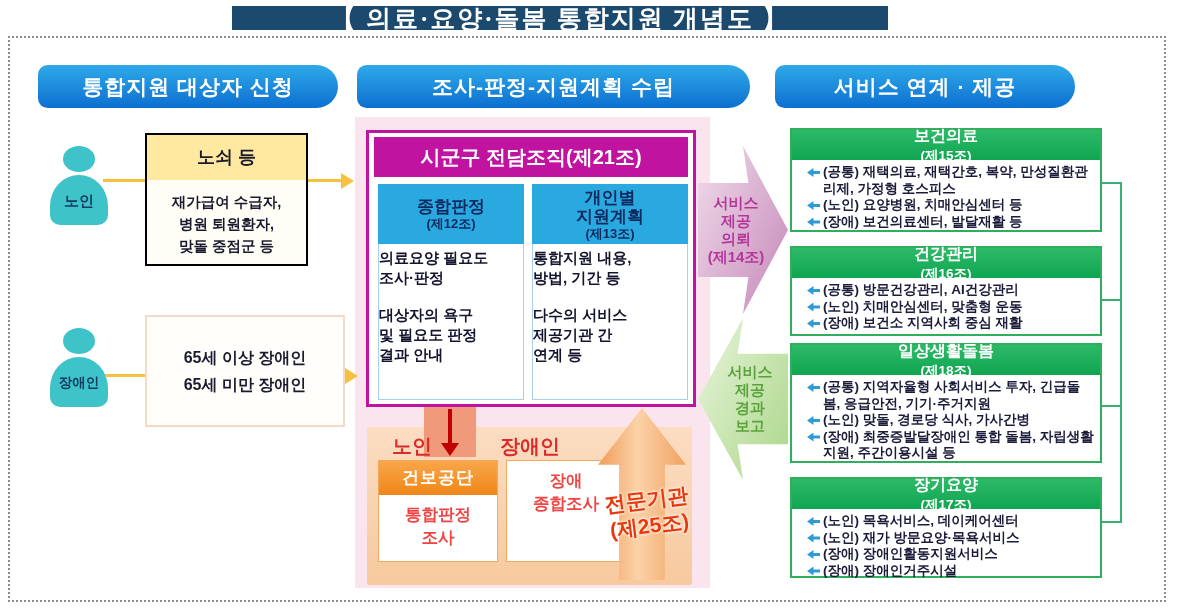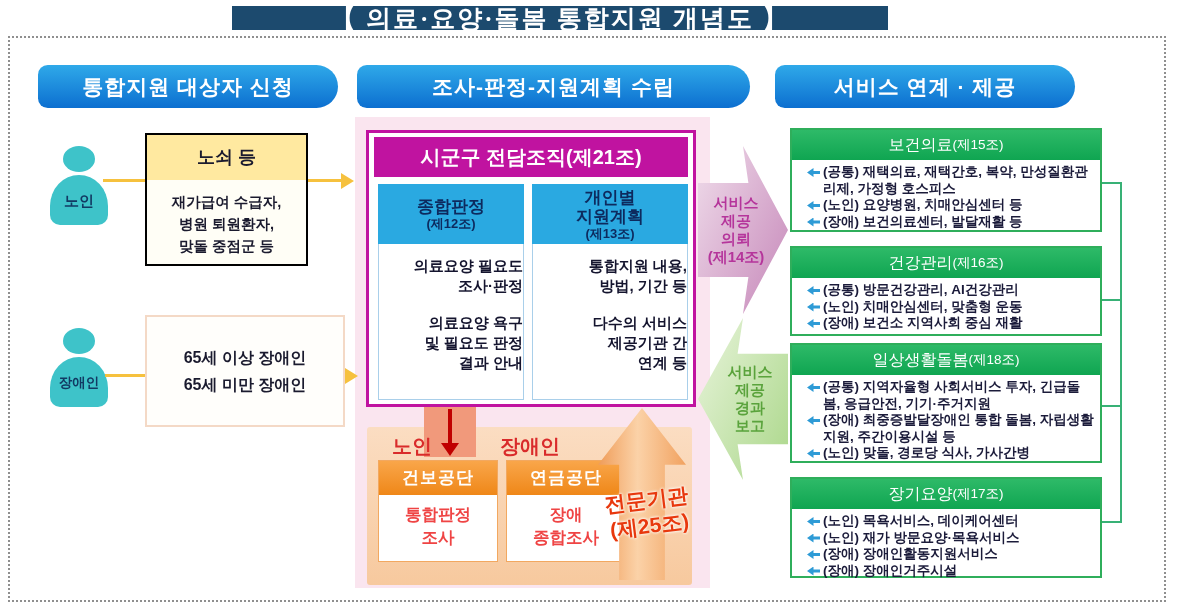--- a/index.html
+++ b/index.html
@@ -30,22 +30,22 @@
              line-height:22px;color:#1a1a2e;}
   .dbox{border:2px solid #f4d9c6;background:#fffefb;z-index:2;
         font-weight:bold;font-size:16px;line-height:27px;color:#1a1a2e;}
 
   .pink-panel{background:#fae5ef;}
   .org-box{background:#fff;border:3px solid #c013a0;}
   .org-header{background:#c013a0;color:#fff;font-weight:bold;font-size:20px;line-height:40px;text-align:center;}
   .sub-header{background:#2aa9e1;color:#0d2a5e;flex-direction:column;font-weight:bold;}
   .sub-title{font-size:17px;line-height:19px;}
   .sub-law{font-size:13px;line-height:15px;}
-  .sub-body{background:#fff;border:1.5px solid #a9cfea;border-top:none;padding-top:12px;
-            text-align:right;font-weight:bold;font-size:15px;line-height:20px;color:#14142e;}
+  .sub-body{background:#fff;border:1.5px solid #a9cfea;border-top:none;padding-top:4px;
+            text-align:left;font-weight:bold;font-size:15px;line-height:20px;color:#14142e;}
   .sub-p2{margin-top:17px;}
 
   .salmon{background:#f1997b;}
   .red-shaft{background:#c00000;}
   .tri-down-red{width:0;height:0;border-left:9px solid transparent;border-right:9px solid transparent;
                 border-top:13px solid #c00000;}
   .orange-panel{background:linear-gradient(180deg,#fbddc2,#f7c99e);border-radius:3px;}
   .mid-red-label{color:#d92b2b;font-weight:bold;font-size:20px;}
   .gbox{border:1.5px solid #f2a860;background:#fff;}
   .gbox-header{background:linear-gradient(180deg,#f9a64a,#ef8718);color:#fff;font-weight:bold;
@@ -58,21 +58,21 @@
 
   .flowA{clip-path:polygon(0 22%,56% 22%,50% 0,100% 50%,50% 100%,56% 78%,0 78%);
          background:linear-gradient(115deg,#efdcea,#c687b9);}
   .flowA-text{color:#b5359b;font-weight:bold;font-size:15px;line-height:18px;padding-right:14px;}
   .flowB{clip-path:polygon(100% 22%,44% 22%,50% 0,0 50%,50% 100%,44% 78%,100% 78%);
          background:linear-gradient(115deg,#e8f4db,#abd78a);}
   .flowB-text{color:#5aa33c;font-weight:bold;font-size:15px;line-height:18px;padding-left:14px;}
 
   .rbox{border:2px solid #2fae5b;background:#fff;}
   .rbox-header{height:30px;background:linear-gradient(180deg,#2eba68,#0fa551);color:#fff;
-               display:flex;align-items:center;justify-content:center;font-weight:normal;}
+               display:flex;align-items:center;justify-content:center;font-weight:bold;flex-direction:column;}
   .rbox-title{font-size:16px;}
   .rbox-law{font-size:13.5px;}
   .rbox-body{padding:4px 4px 0 15px;}
   .bullet{display:flex;align-items:flex-start;gap:3px;}
   .bmark{flex:0 0 13px;width:13px;height:9px;margin-top:4px;background:#2e9bd6;
          clip-path:polygon(0 50%,50% 0,50% 32%,100% 32%,100% 68%,50% 68%,50% 100%);}
   .btext{font-weight:bold;font-size:13.5px;line-height:16.5px;color:#1b1b3a;}
   .bracket{background:#38b176;}
 </style>
 </head>
@@ -115,21 +115,21 @@
   <div class="abs org-box" style="left:366px;top:130px;width:330px;height:277px;"></div>
   <div class="abs org-header" style="left:374px;top:137px;width:314px;height:40px;">시군구 전담조직(제21조)</div>
 
   <div class="abs sub-header ctr" style="left:378px;top:184px;width:146px;height:60px;">
     <div class="sub-title pre">종합판정</div>
     <div class="sub-law">(제12조)</div>
   </div>
   <div class="abs sub-body" style="left:378px;top:244px;width:146px;height:156px;">
     <div class="pre">의료요양 필요도
 조사·판정</div>
-    <div class="pre sub-p2">의료요양 욕구
+    <div class="pre sub-p2">대상자의 욕구
 및 필요도 판정
 결과 안내</div>
   </div>
 
   <div class="abs sub-header ctr" style="left:532px;top:184px;width:156px;height:60px;">
     <div class="sub-title pre">개인별
 지원계획</div>
     <div class="sub-law">(제13조)</div>
   </div>
   <div class="abs sub-body" style="left:532px;top:244px;width:156px;height:156px;">
@@ -149,21 +149,20 @@
 
   <div class="abs mid-red-label" style="left:392px;top:433px;">노인</div>
   <div class="abs mid-red-label" style="left:500px;top:433px;">장애인</div>
 
   <div class="abs gbox" style="left:378px;top:460px;width:120px;height:102px;">
     <div class="gbox-header">건보공단</div>
     <div class="gbox-body pre">통합판정
 조사</div>
   </div>
   <div class="abs gbox" style="left:506px;top:460px;width:120px;height:102px;">
-    <div class="gbox-header">연금공단</div>
     <div class="gbox-body pre">장애
 종합조사</div>
   </div>
 
   <div class="abs expert pre" style="left:592px;top:487px;width:112px;">전문기관
 (제25조)</div>
 
   <div class="abs flowA ctr" style="left:698px;top:146px;width:90px;height:168px;">
     <div class="flowA-text pre" style="text-align:center;">서비스
 제공
@@ -224,25 +223,25 @@
       <span class="rbox-title">일상생활돌봄</span>
         <span class="rbox-law">(제18조)</span>
     </div>
     <div class="rbox-body">
       <div class="bullet">
           <span class="bmark"></span>
           <span class="btext">(공통) 지역자율형 사회서비스 투자, 긴급돌봄, 응급안전, 기기·주거지원</span>
         </div>
       <div class="bullet">
           <span class="bmark"></span>
+          <span class="btext">(노인) 맞돌, 경로당 식사, 가사간병</span>
+        </div>
+      <div class="bullet">
+          <span class="bmark"></span>
           <span class="btext">(장애) 최중증발달장애인 통합 돌봄, 자립생활지원, 주간이용시설 등</span>
-        </div>
-      <div class="bullet">
-          <span class="bmark"></span>
-          <span class="btext">(노인) 맞돌, 경로당 식사, 가사간병</span>
         </div>
     </div>
   </div>
 
   <div class="abs rbox" style="left:790px;top:477px;width:312px;height:101px;">
     <div class="rbox-header">
       <span class="rbox-title">장기요양</span>
         <span class="rbox-law">(제17조)</span>
     </div>
     <div class="rbox-body">

